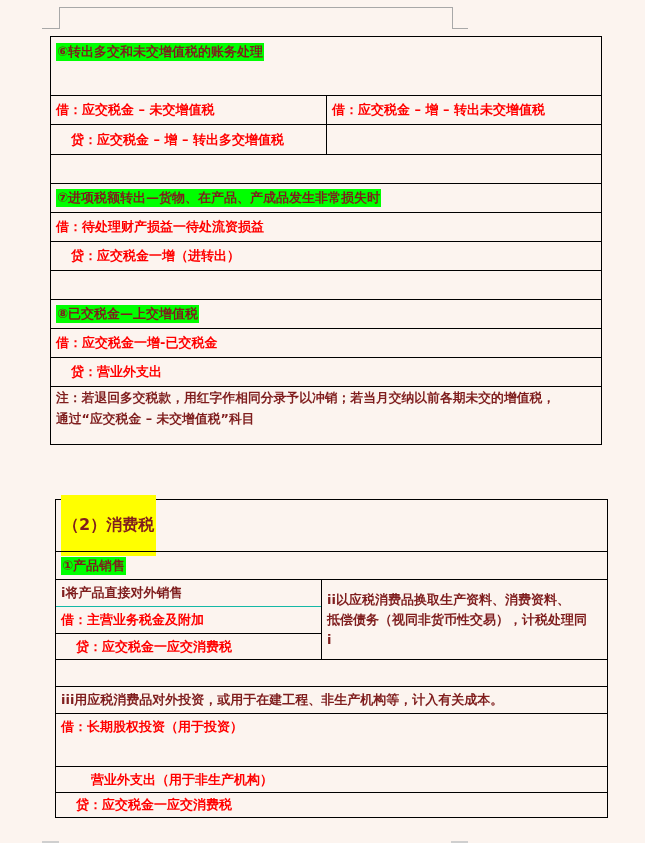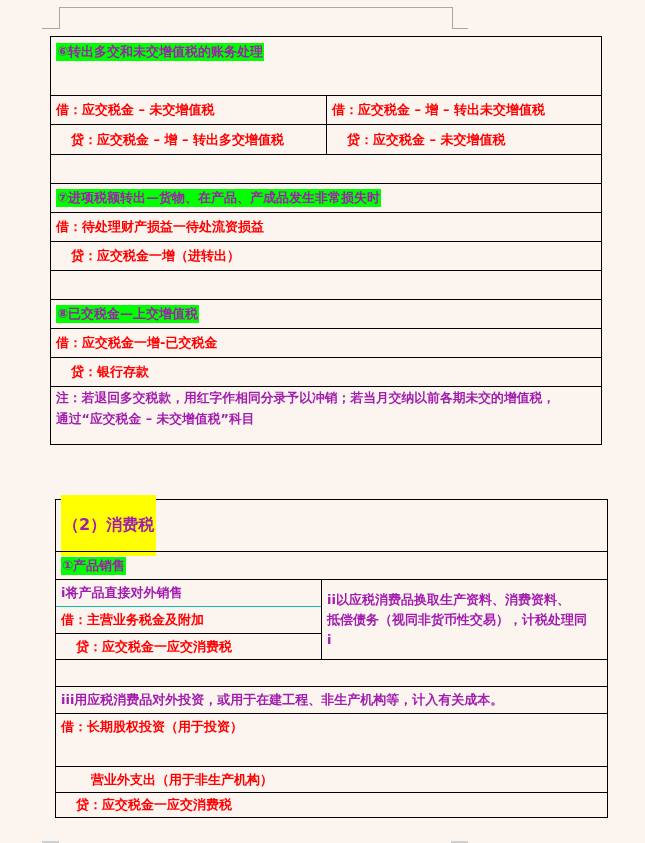--- a/index.html
+++ b/index.html
@@ -5,21 +5,21 @@
   html, body { margin:0; padding:0; }
   body {
     width:645px; height:843px; background:#fcf4ef; position:relative; overflow:hidden;
     font-family: "DejaVu Sans", "Liberation Sans", sans-serif; font-weight:bold;
   }
   .corner { position:absolute; border-color:#a8a8a8; border-style:solid; border-width:0; }
   .tbl { position:absolute; border:1.5px solid #000; box-sizing:border-box; }
   .row { position:absolute; left:0; right:0; border-top:1px solid #000; box-sizing:border-box; }
   .row.first { border-top:none; }
   .cell { position:absolute; top:0; bottom:0; box-sizing:border-box; display:flex; align-items:center; padding-left:5px; font-size:13px; white-space:nowrap; }
-  .black { color:#a21caf; }
+  .black { color:#7f1d1d; }
   .red { color:#ff0000; }
   .hl-green { background:#00ff00; padding:0 1px; }
   .hl-yellow { background:#ffff00; padding:20px 2px; }
   .vdiv { position:absolute; border-left:1px solid #000; }
 </style>
 </head>
 <body>
 
 <div class="corner" style="left:42px;top:28px;width:17px;height:0;border-top-width:1px;"></div>
 <div class="corner" style="left:59px;top:7px;width:0;height:22px;border-left-width:1px;"></div>
@@ -36,21 +36,20 @@
       </div>
   </div>
   <div class="row" style="top:58px;height:29px;">
     <div class="cell red" style="left:0;width:276px;">借：应交税金 – 未交增值税</div>
     <div class="vdiv" style="left:275px;top:0;bottom:0;"></div>
     <div class="cell red" style="left:276px;right:0;">借：应交税金 – 增 – 转出未交增值税</div>
   </div>
   <div class="row" style="top:87px;height:30px;">
     <div class="cell red" style="left:0;width:276px;padding-left:20px;">贷：应交税金 – 增 – 转出多交增值税</div>
     <div class="vdiv" style="left:275px;top:0;bottom:0;"></div>
-    <div class="cell red" style="left:276px;right:0;padding-left:20px;">贷：应交税金 – 未交增值税</div>
   </div>
   <div class="row" style="top:117px;height:29px;"></div>
   <div class="row" style="top:146px;height:29px;">
     <div class="cell black" style="left:0;right:0;">
         <span class="hl-green">⑦进项税额转出—货物、在产品、产成品发生非常损失时</span>
       </div>
   </div>
   <div class="row" style="top:175px;height:29px;">
     <div class="cell red" style="left:0;right:0;">借：待处理财产损益一待处流资损益</div>
   </div>
@@ -60,21 +59,21 @@
   <div class="row" style="top:233px;height:29px;"></div>
   <div class="row" style="top:262px;height:29px;">
     <div class="cell black" style="left:0;right:13px;align-items:center;">
         <span class="hl-green">⑧已交税金—上交增值税</span>
       </div>
   </div>
   <div class="row" style="top:291px;height:29px;">
     <div class="cell red" style="left:0;right:0;">借：应交税金一增-已交税金</div>
   </div>
   <div class="row" style="top:320px;height:29px;">
-    <div class="cell red" style="left:0;right:0;padding-left:20px;">贷：银行存款</div>
+    <div class="cell red" style="left:0;right:0;padding-left:20px;">贷：营业外支出</div>
   </div>
   <div class="row" style="top:349px;bottom:0;">
     <div class="cell black" style="left:0;right:0;flex-direction:column;align-items:flex-start;justify-content:flex-start;line-height:21px;font-size:12.8px;">
       <span>注：若退回多交税款，用红字作相同分录予以冲销；若当月交纳以前各期未交的增值税，</span>
       <span>通过“应交税金 – 未交增值税”科目</span>
     </div>
   </div>
 </div>
 
 <div class="tbl" style="left:55px;top:499px;width:553px;height:319px;">

